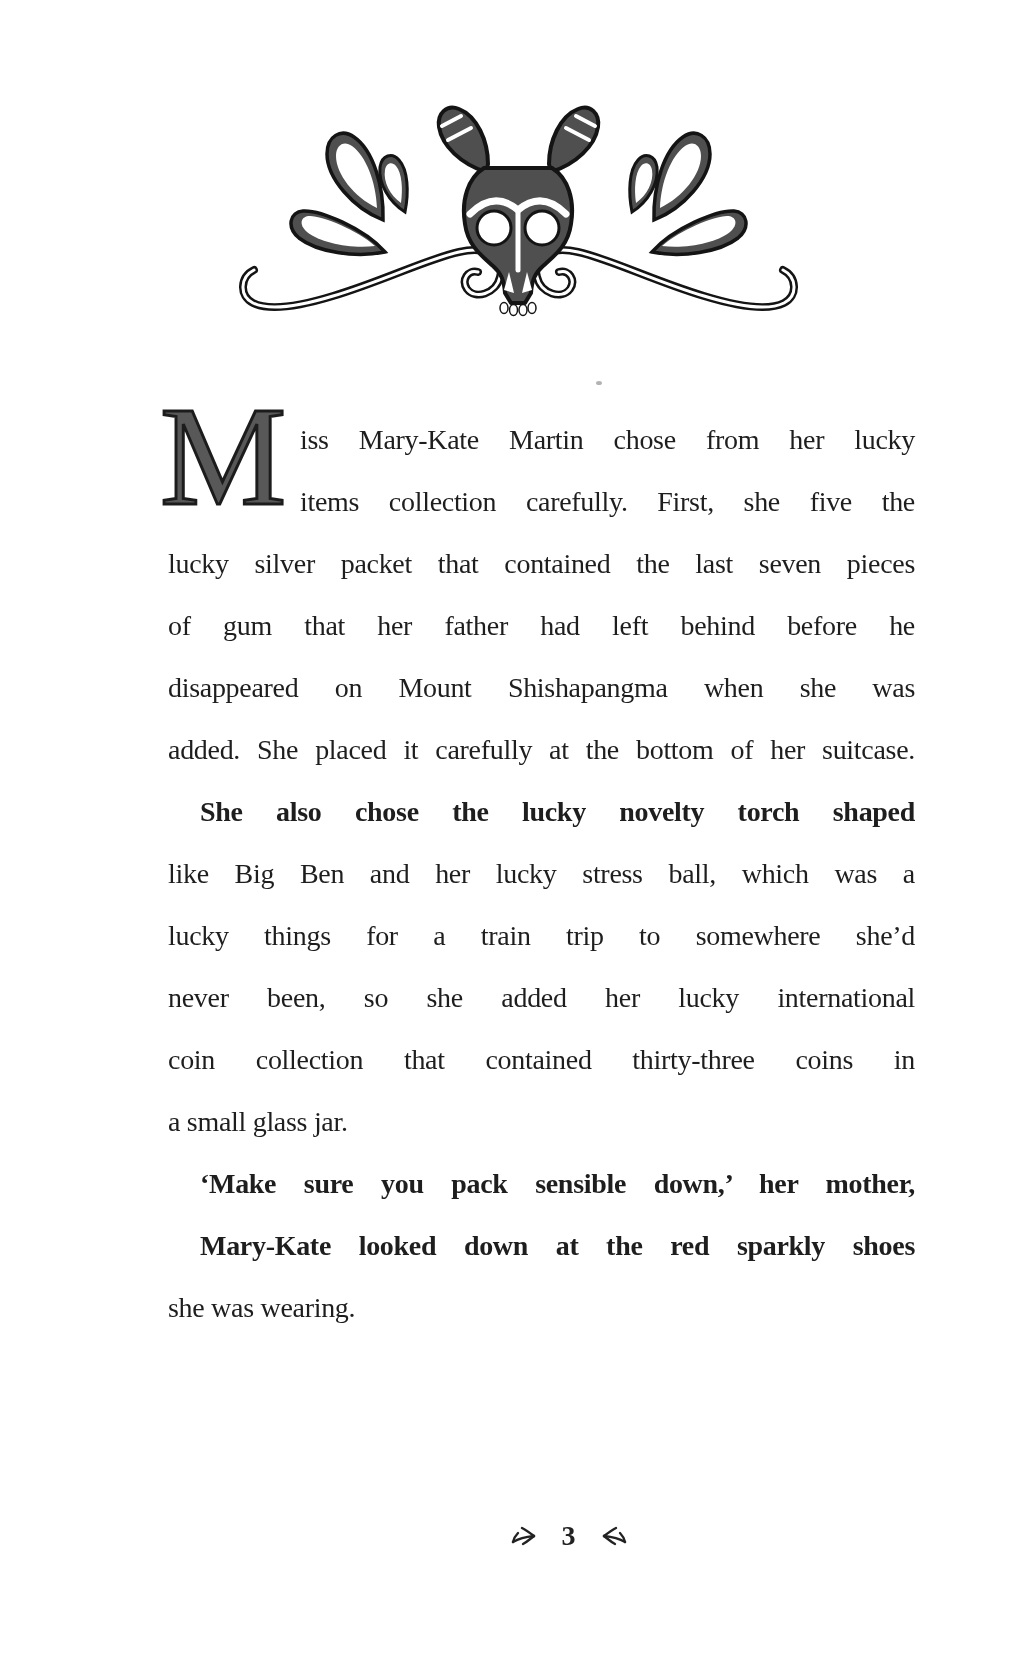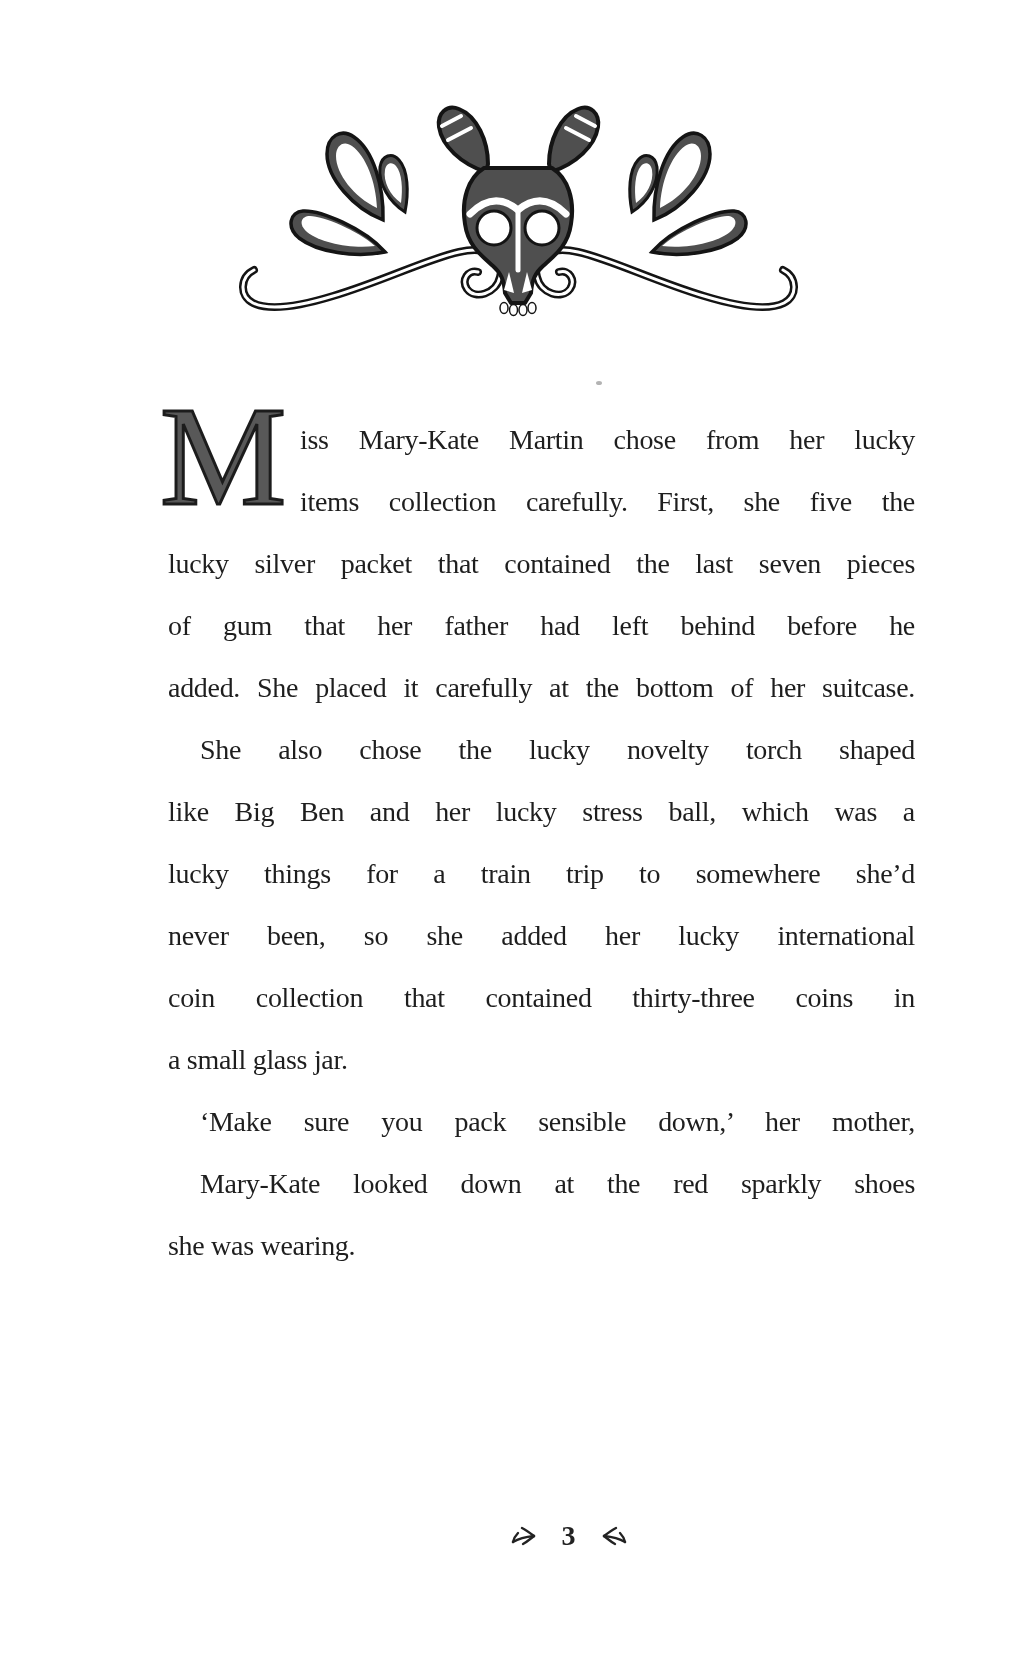--- a/index.html
+++ b/index.html
@@ -29,21 +29,21 @@
     position:absolute;
     left:168px; top:409px;
     width:747px;
     font-size:28px;
     line-height:62px;
     letter-spacing:-0.3px;
   }
   .line { height:62px; }
   .l-just { text-align:justify; text-align-last:justify; text-justify:inter-word; }
   .l-dc { margin-left:132px; }
-  .l-ind { text-indent:32px; }
+  .l-ind { text-indent:32px;font-weight:bold; }
   .dropcap {
     position:absolute;
     top:-24px; left:-8px;
     font-size:142px;
     line-height:1;
     letter-spacing:0;
     color:#585858;
     -webkit-text-stroke:3px #1c1c1c;
     font-weight:400;
   }
@@ -114,20 +114,21 @@
   </div>
 
   <div class="speck"></div>
 
   <div class="text-block">
     <div class="dropcap">M</div>
     <div class="line l-dc l-just">iss Mary-Kate Martin chose from her lucky</div>
     <div class="line l-dc l-just">items collection carefully. First, she five the</div>
     <div class="line l-just">lucky silver packet that contained the last seven pieces</div>
     <div class="line l-just">of gum that her father had left behind before he</div>
+    <div class="line l-just">disappeared on Mount Shishapangma when she was</div>
     <div class="line l-just">added. She placed it carefully at the bottom of her suitcase.</div>
     <div class="line l-ind l-just">She also chose the lucky novelty torch shaped</div>
     <div class="line l-just">like Big Ben and her lucky stress ball, which was a</div>
     <div class="line l-just">lucky things for a train trip to somewhere she’d</div>
     <div class="line l-just">never been, so she added her lucky international</div>
     <div class="line l-just">coin collection that contained thirty-three coins in</div>
     <div class="line">a small glass jar.</div>
     <div class="line l-ind l-just">‘Make sure you pack sensible down,’ her mother,</div>
     <div class="line l-ind l-just">Mary-Kate looked down at the red sparkly shoes</div>
     <div class="line">she was wearing.</div>

